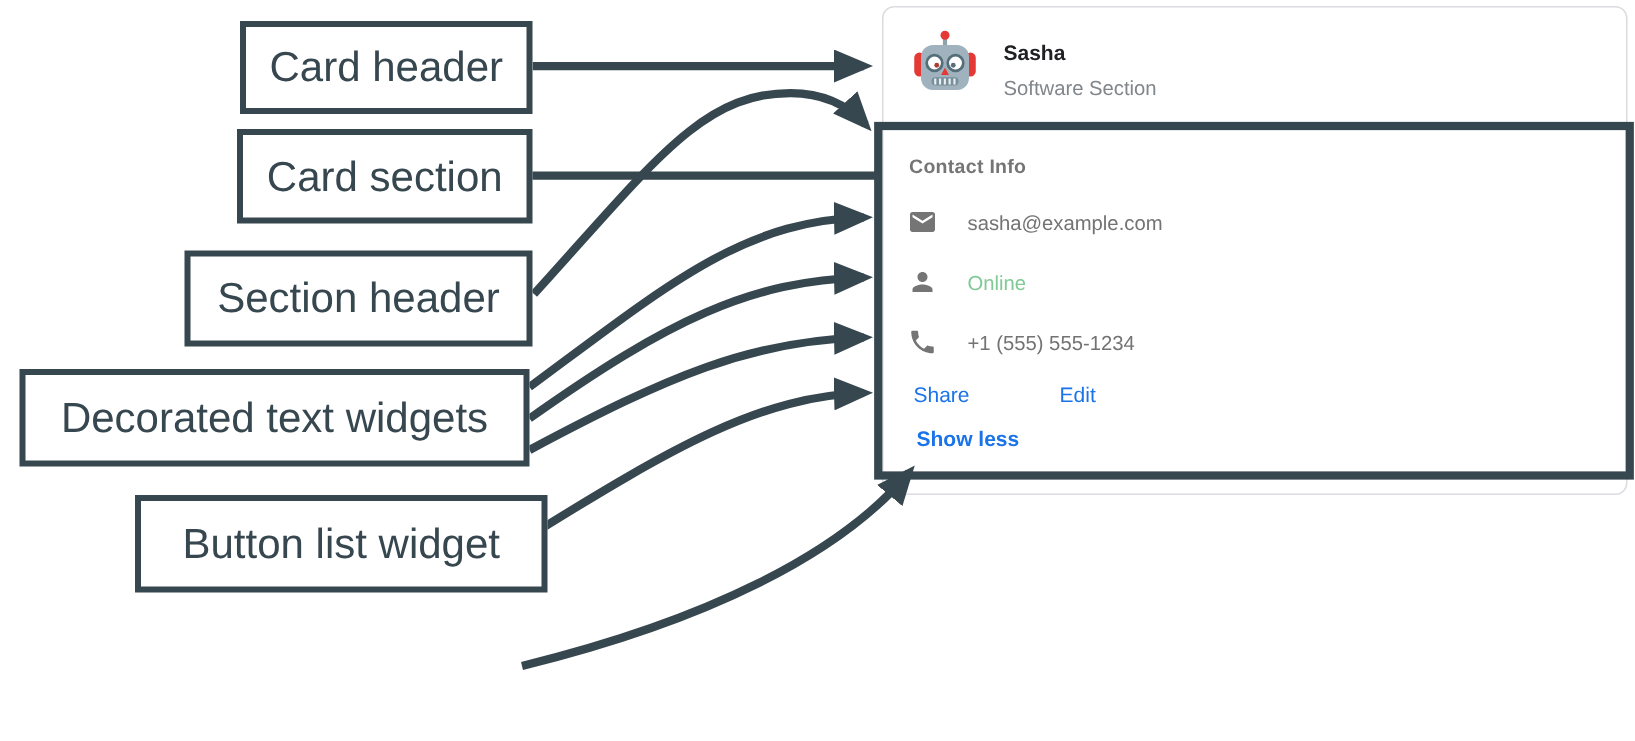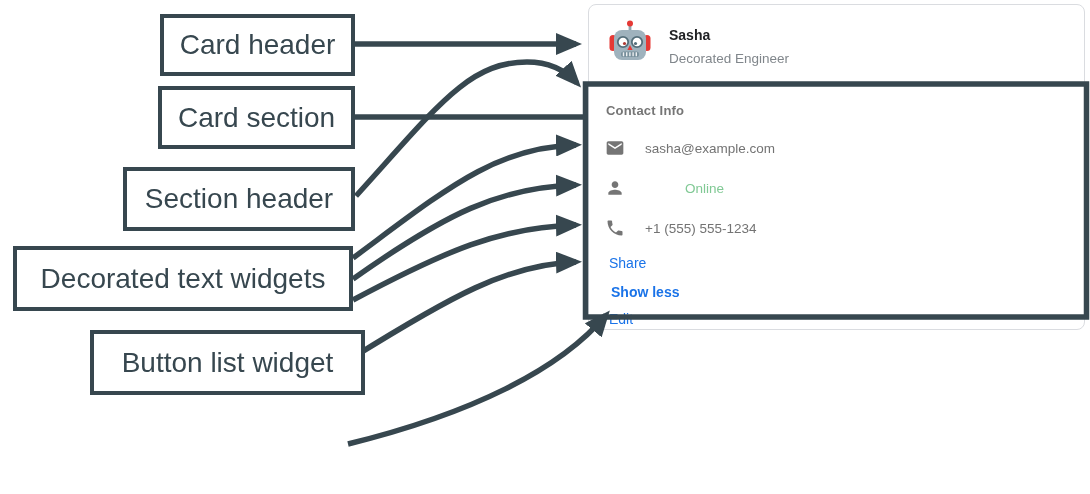--- a/index.html
+++ b/index.html
@@ -21,21 +21,21 @@
   .avatar{position:absolute;left:18px;top:13px;width:46px;height:46px;}
   .card-title{position:absolute;left:80px;top:22px;font-size:14px;font-weight:600;color:#202124;}
   .card-subtitle{position:absolute;left:80px;top:46px;font-size:13.5px;color:#80868B;}
 
   .section-header{position:absolute;left:17px;top:98px;font-size:13px;font-weight:600;color:#757575;letter-spacing:.2px;}
   .row{position:absolute;left:16px;height:24px;display:flex;align-items:center;}
   .ricon{width:20px;height:20px;display:inline-flex;align-items:center;justify-content:center;}
   .rtext{margin-left:20px;font-size:13.5px;color:#737373;}
   .rtext.green{color:#81C995;}
 
-  .btnrow{position:absolute;left:20px;top:250px;display:flex;gap:40px;flex-direction:column;}
+  .btnrow{position:absolute;left:20px;top:250px;display:flex;gap:60px;}
   .btn{font-size:14px;font-weight:500;color:#1A73E8;cursor:pointer;}
   .collapser{position:absolute;left:22px;top:279px;font-size:14px;font-weight:700;color:#1A73E8;cursor:pointer;}
 </style>
 </head>
 <body>
 
 <div class="canvas">
 
   <svg class="overlay" width="1090" height="494" viewBox="0 0 1090 494">
     <defs>
@@ -82,35 +82,35 @@
           <g stroke="#ECEFF1" stroke-width="1.4">
             <line x1="16.5" y1="34.3" x2="16.5" y2="38.3"></line>
             <line x1="19.7" y1="34.3" x2="19.7" y2="38.3"></line>
             <line x1="22.9" y1="34.3" x2="22.9" y2="38.3"></line>
             <line x1="26.1" y1="34.3" x2="26.1" y2="38.3"></line>
             <line x1="29.3" y1="34.3" x2="29.3" y2="38.3"></line>
           </g>
         </svg>
       </span>
       <div class="card-title">Sasha</div>
-      <div class="card-subtitle">Decorated Engineer</div>
+      <div class="card-subtitle">Software Section</div>
     </div>
 
     <div class="section-header">Contact Info</div>
 
     <div class="row" style="top:131px;">
       <span class="ricon">
         <svg width="20" height="20" viewBox="0 0 24 24" fill="#757575">
           <path d="M20 4H4c-1.1 0-2 .9-2 2v12c0 1.1.9 2 2 2h16c1.1 0 2-.9 2-2V6c0-1.1-.9-2-2-2zm0 4.2-8 5-8-5V6l8 5 8-5v2.2z"></path>
         </svg>
       </span>
       <span class="rtext">sasha@example.com</span>
     </div>
 
-    <div class="row" style="top:171px;gap:40px;">
+    <div class="row" style="top:171px;">
       <span class="ricon">
         <svg width="20" height="20" viewBox="0 0 24 24" fill="#757575">
           <path d="M12 12c2.21 0 4-1.79 4-4s-1.79-4-4-4-4 1.79-4 4 1.79 4 4 4zm0 2c-2.67 0-8 1.34-8 4v2h16v-2c0-2.66-5.33-4-8-4z"></path>
         </svg>
       </span>
       <span class="rtext green">Online</span>
     </div>
 
     <div class="row" style="top:211px;">
       <span class="ricon">

